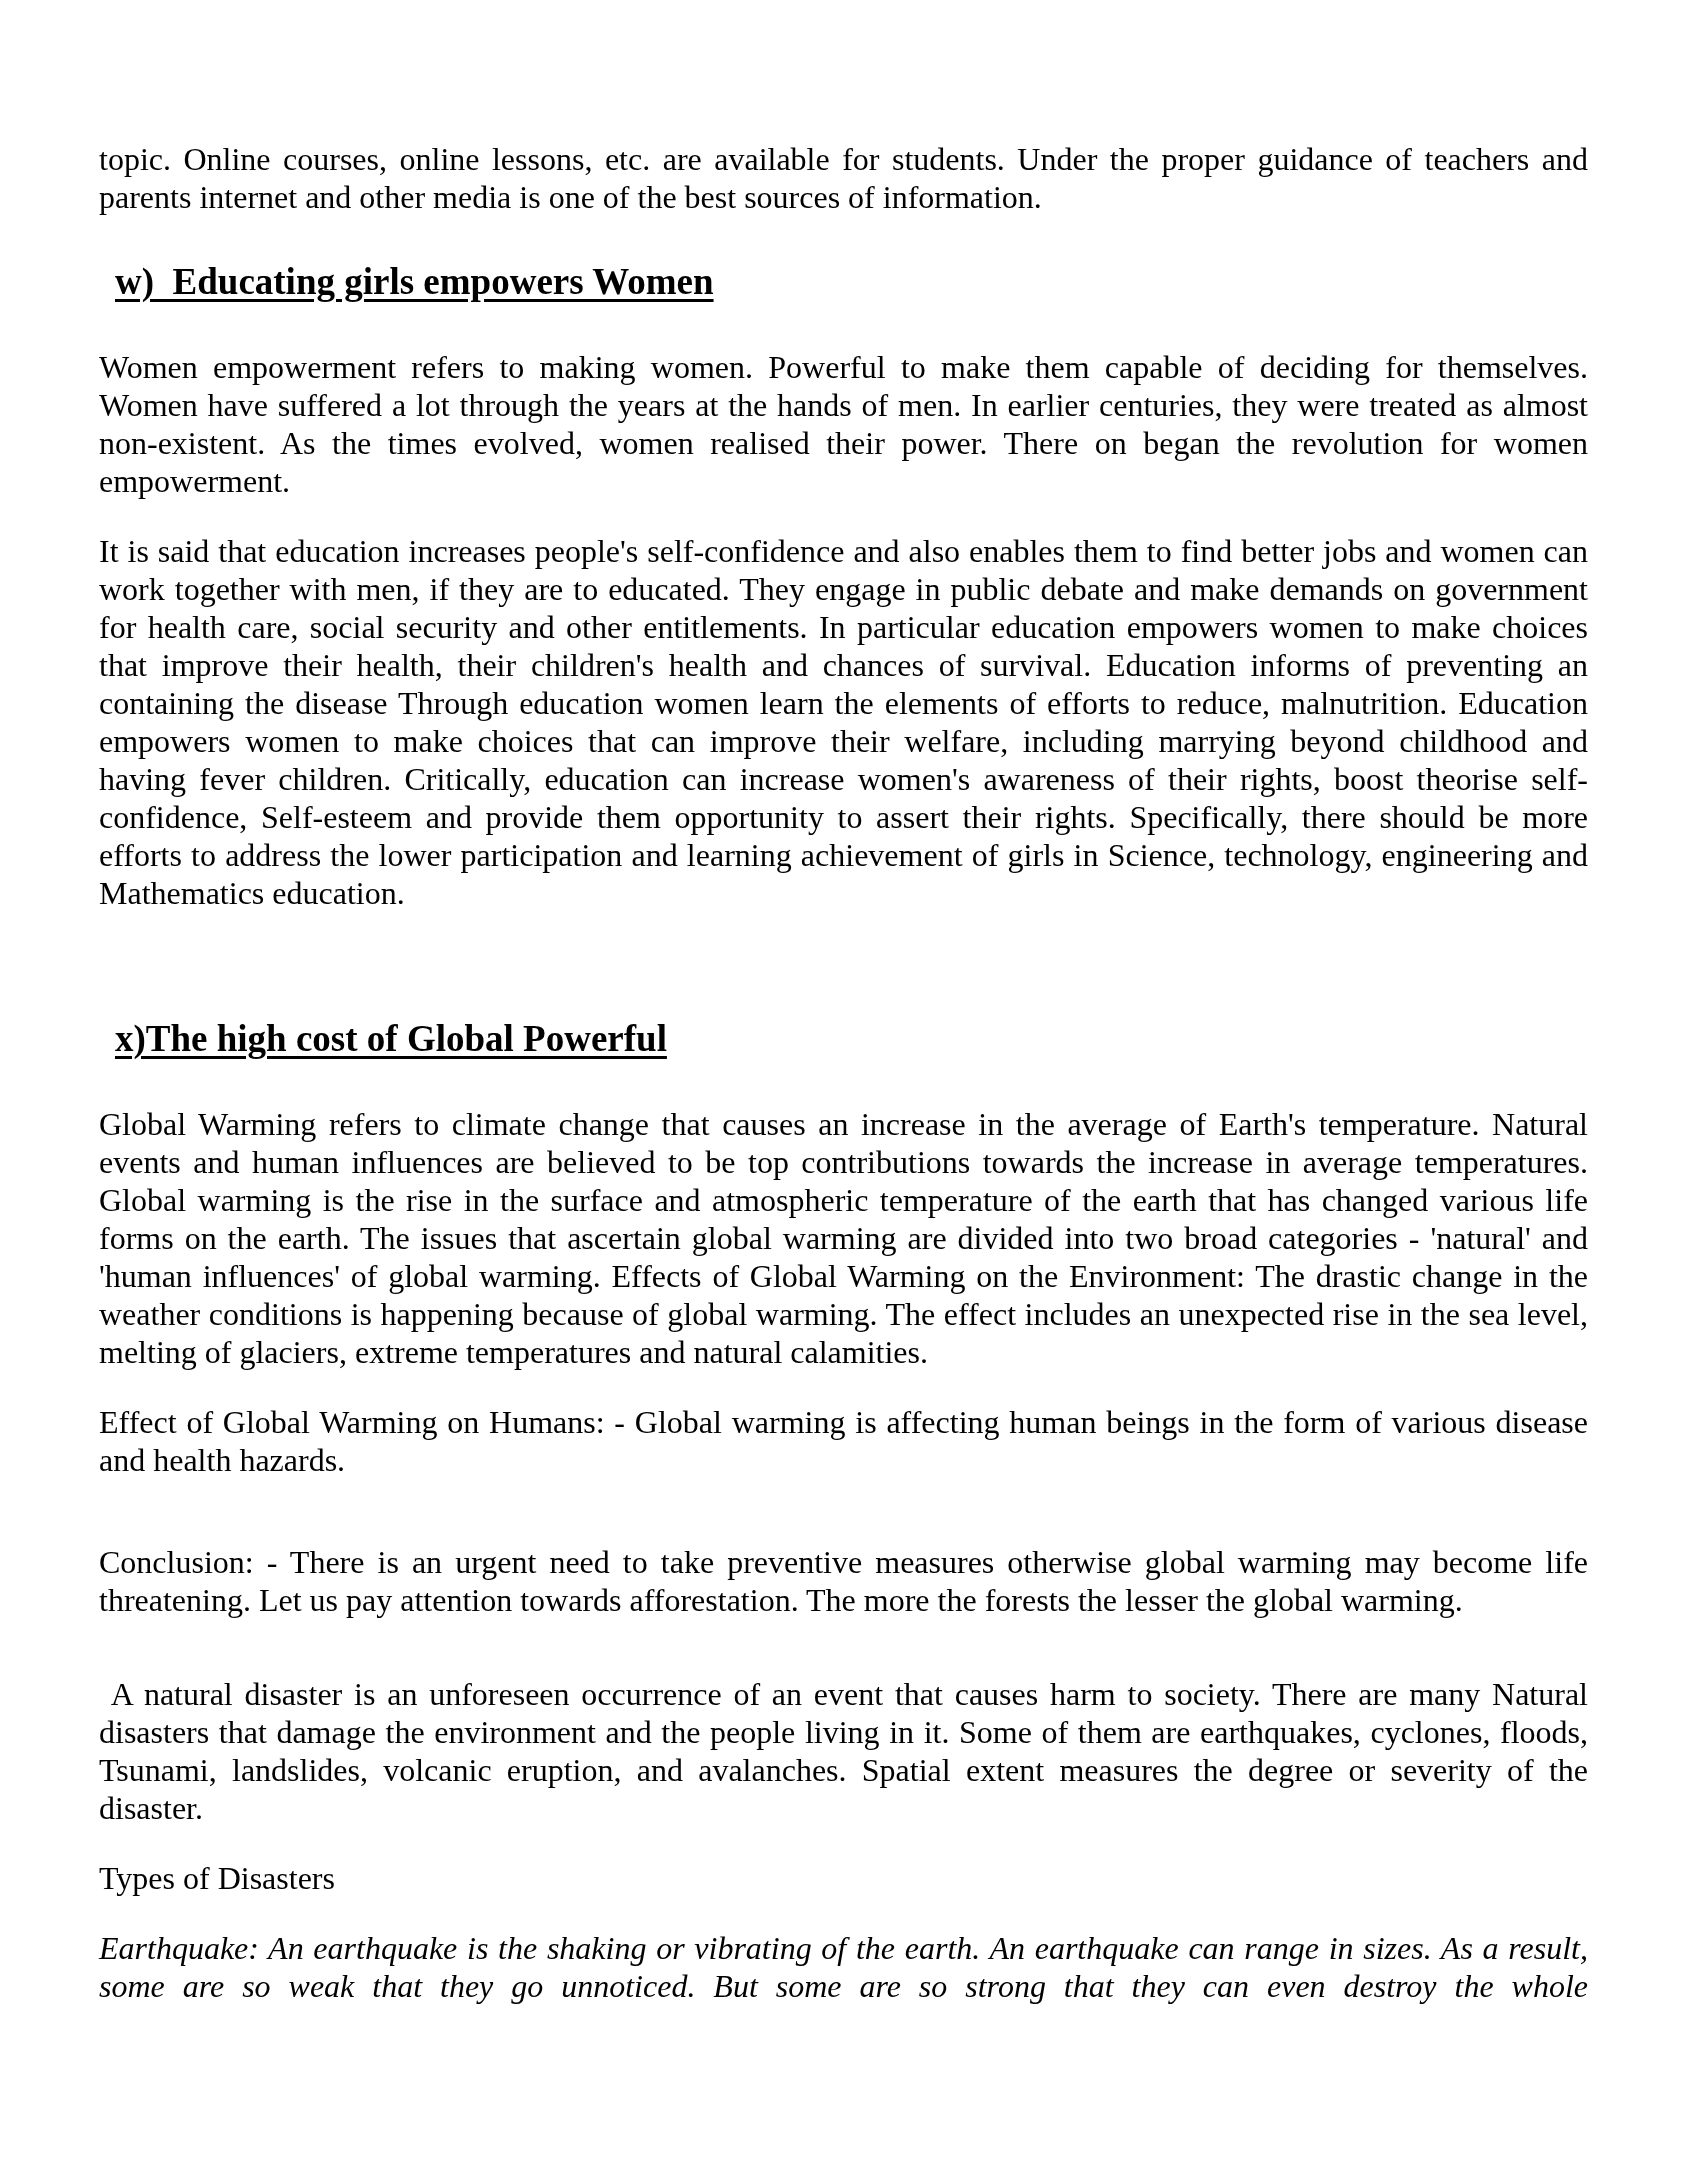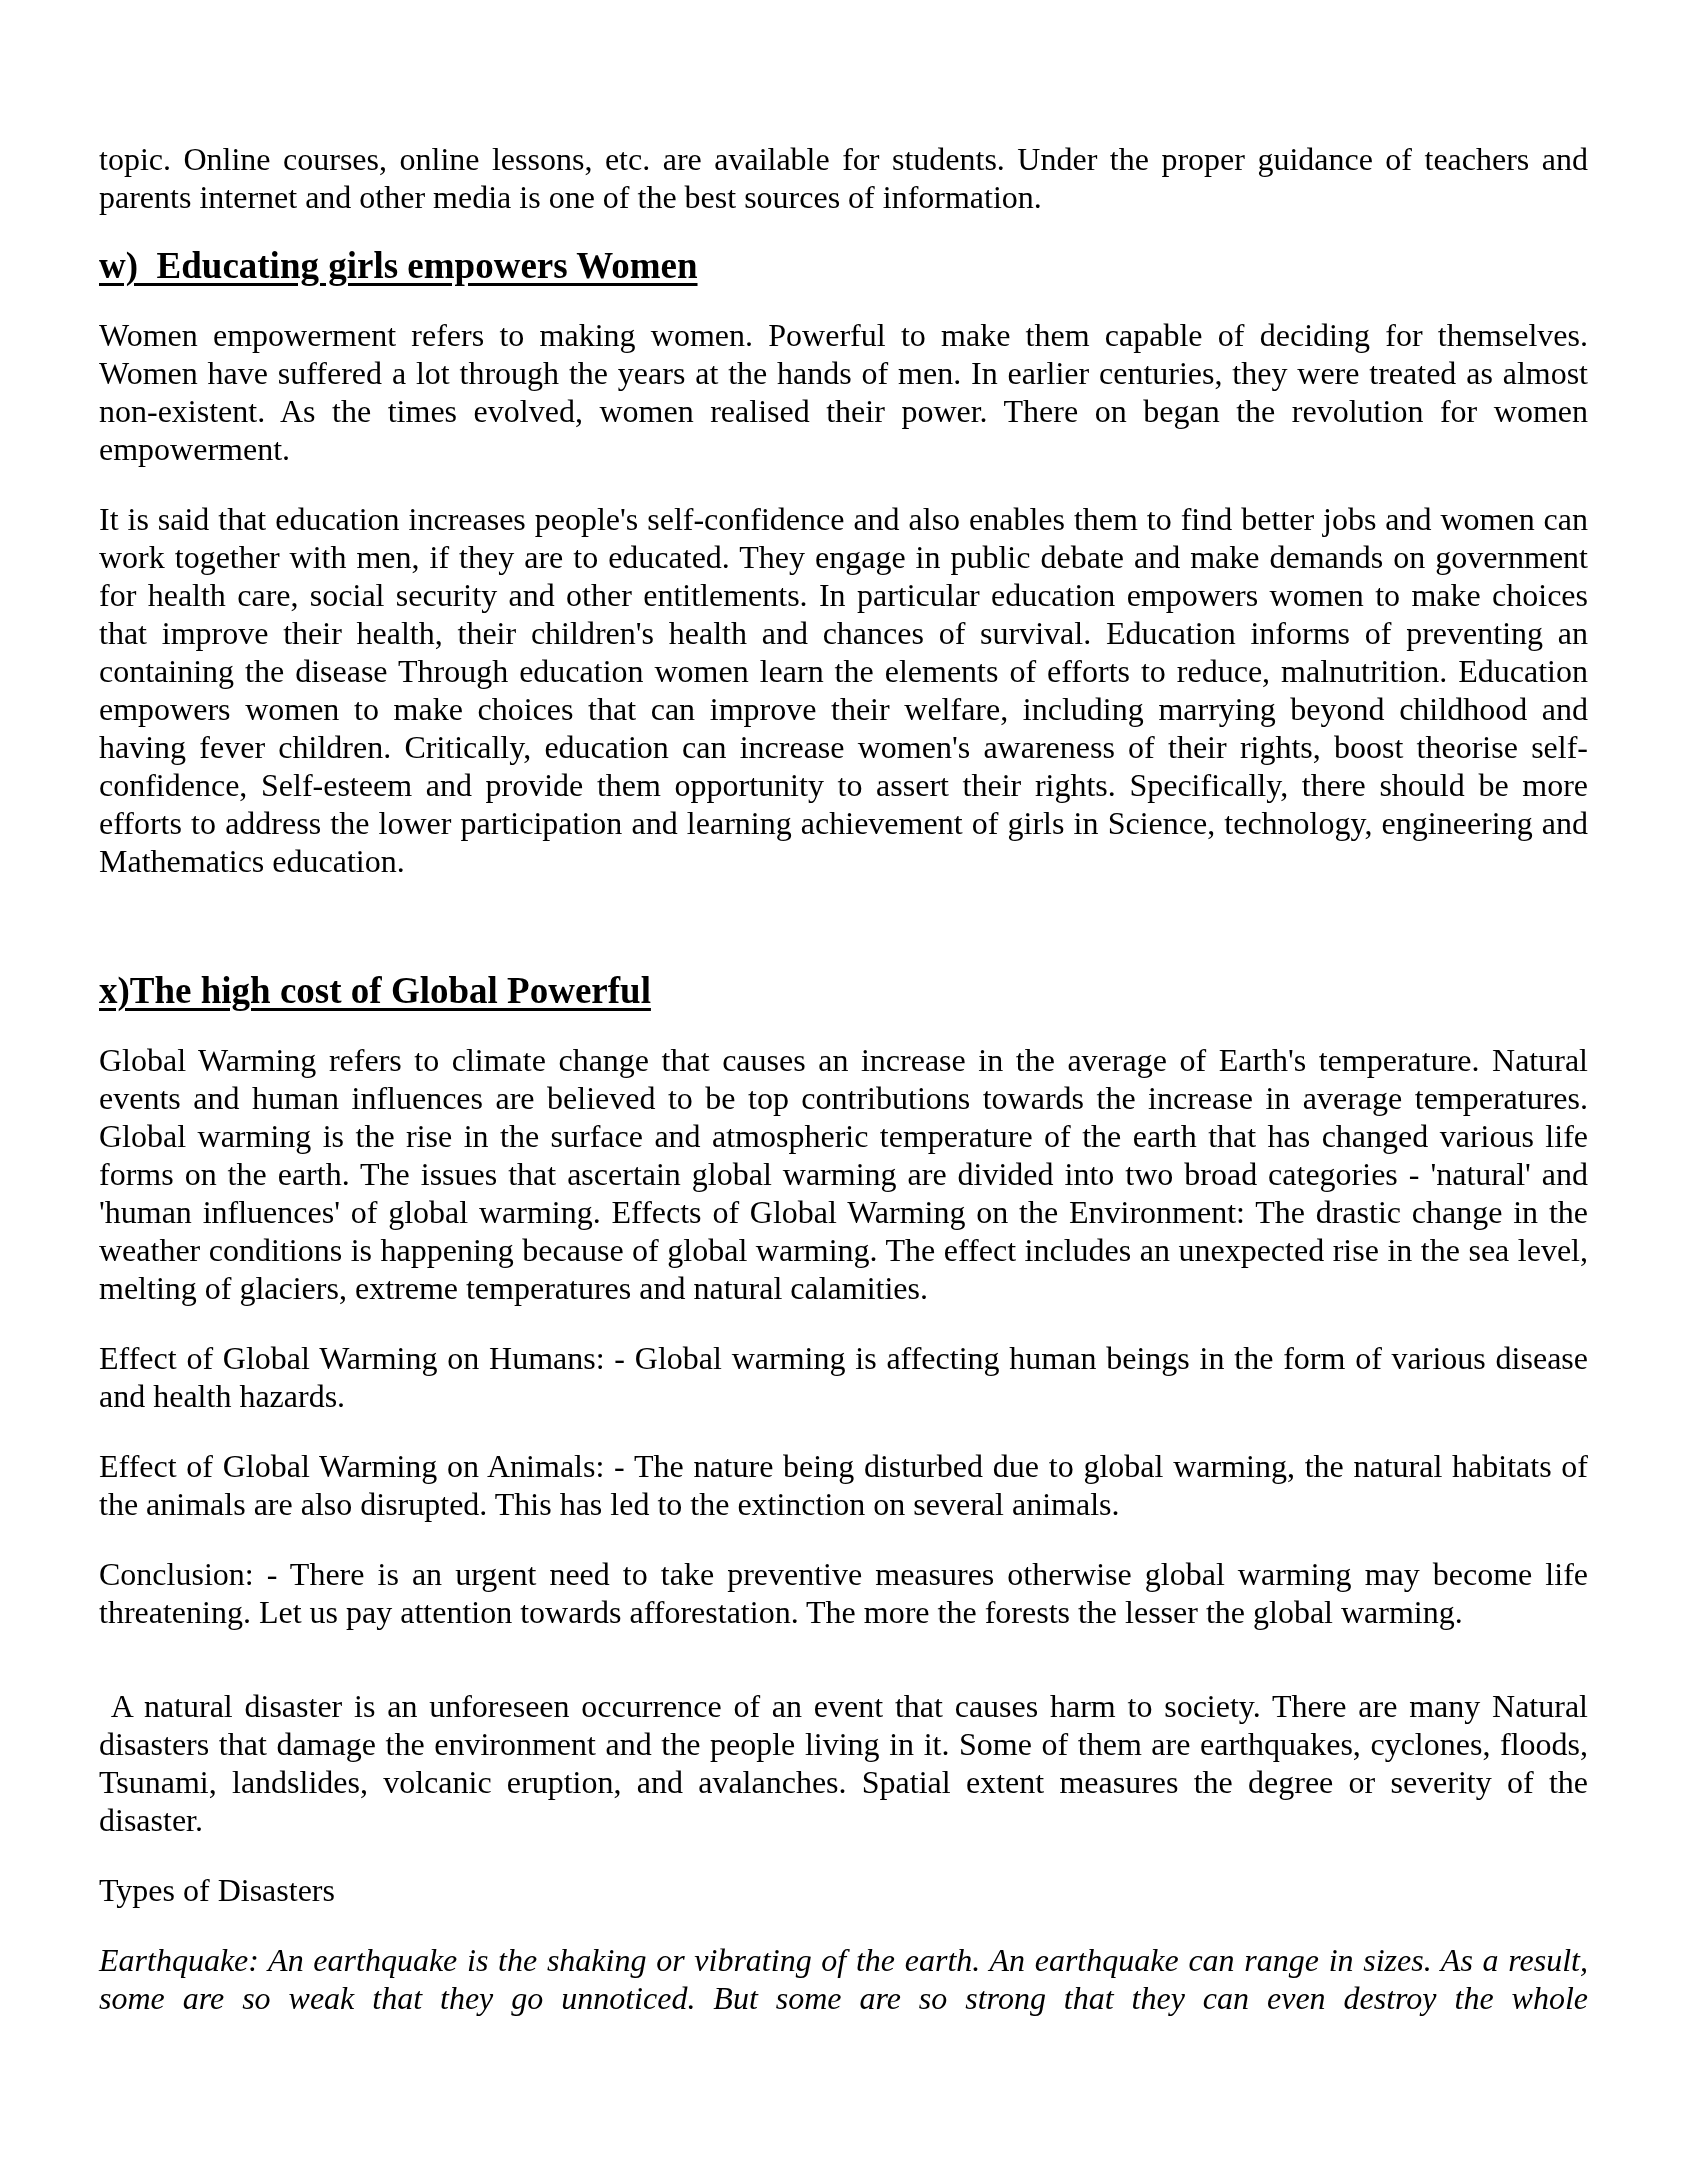--- a/index.html
+++ b/index.html
@@ -22,21 +22,21 @@
       width: 1489px;
     }
     p.body {
       margin: 0;
       font-size: 32px;
       line-height: 38px;
       text-align: justify;
       text-align-last: left;
     }
     h2.heading {
-      margin: 0;
+      margin: 16px;
       font-size: 37px;
       font-weight: bold;
       text-decoration: underline;
       text-decoration-thickness: 3.3px;
       text-underline-offset: 5.3px;
       line-height: 44px;
       white-space: pre;
     }
     .gap-s { height: 32px; }
     .gap-l { height: 89px; }
@@ -61,21 +61,20 @@
 
   <div class="gap-l"></div>
 
   <section>
     <h2 class="heading">x)The high cost of Global Powerful</h2>
     <div class="gap-h"></div>
     <p class="body">Global Warming refers to climate change that causes an increase in the average of Earth's temperature. Natural events and human influences are believed to be top contributions towards the increase in average temperatures. Global warming is the rise in the surface and atmospheric temperature of the earth that has changed various life forms on the earth. The issues that ascertain global warming are divided into two broad categories - 'natural' and 'human influences' of global warming. Effects of Global Warming on the Environment: The drastic change in the weather conditions is happening because of global warming. The effect includes an unexpected rise in the sea level, melting of glaciers, extreme temperatures and natural calamities.</p>
     <div class="gap-s"></div>
     <p class="body">Effect of Global Warming on Humans: - Global warming is affecting human beings in the form of various disease and health hazards.</p>
     <div class="gap-s"></div>
-    <p class="body">Effect of Global Warming on Animals: - The nature being disturbed due to global warming, the natural habitats of the animals are also disrupted. This has led to the extinction on several animals.</p>
     <div class="gap-s"></div>
     <p class="body">Conclusion: - There is an urgent need to take preventive measures otherwise global warming may become life threatening. Let us pay attention towards afforestation. The more the forests the lesser the global warming.</p>
   </section>
 
   <div class="gap-h"></div>
 
   <section>
     <div class="gap-h"></div>
     <p class="body" style="white-space: pre-wrap;"> A natural disaster is an unforeseen occurrence of an event that causes harm to society. There are many Natural disasters that damage the environment and the people living in it. Some of them are earthquakes, cyclones, floods, Tsunami, landslides, volcanic eruption, and avalanches. Spatial extent measures the degree or severity of the disaster.</p>
     <div class="gap-s"></div>

